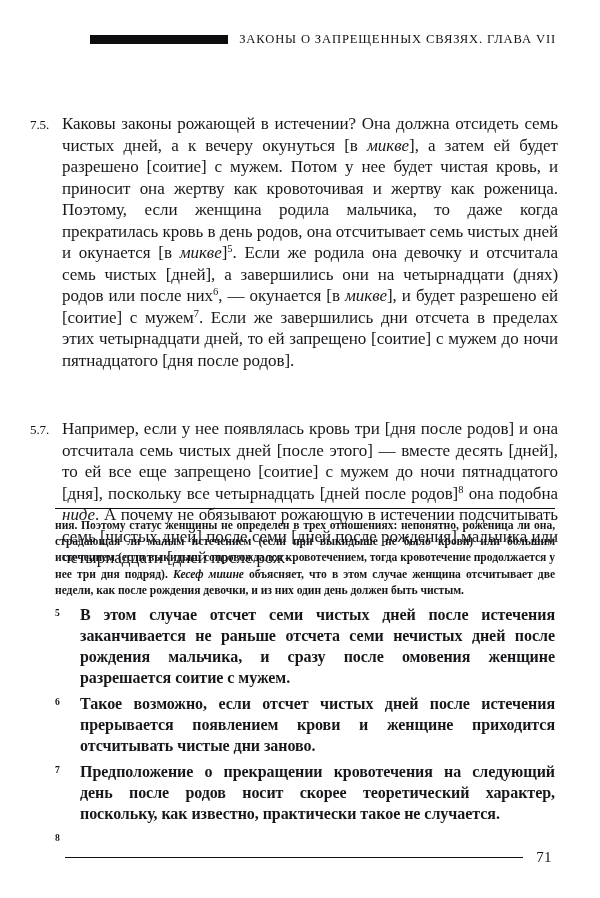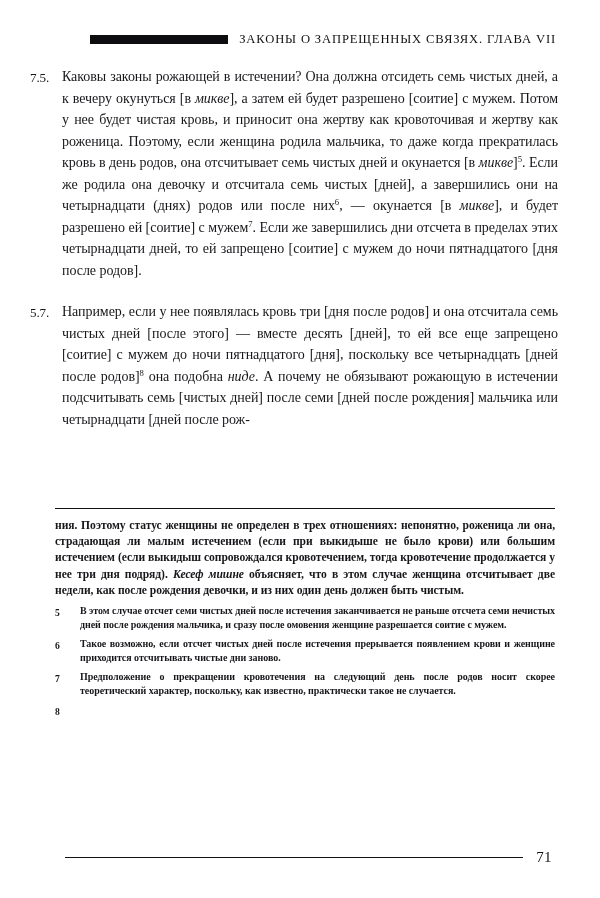--- a/index.html
+++ b/index.html
@@ -62,32 +62,33 @@
     right: 0;
     top: 66px;
     padding-left: 30px;
     padding-right: 42px;
   }
 
   .section {
     display: flex;
     align-items: flex-start;
     margin-bottom: 20px;
+    margin-top: 47px;
   }
   .sec-num {
     flex: 0 0 auto;
     width: 32px;
     font-size: 13.1px;
     line-height: 21.5px;
     padding-top: 1px;
     letter-spacing: -0.1px;
   }
   .sec-text {
     flex: 1 1 auto;
-    font-size: 14px;
+    font-size: 17px;
     line-height: 21.5px;
     text-align: justify;
     text-justify: inter-word;
     hyphens: manual;
     letter-spacing: -0.05px;
   }
   .sec-text i { font-style: italic; }
   sup {
     font-size: 0.62em;
     line-height: 0;
@@ -126,22 +127,22 @@
   }
   .fn-num {
     flex: 0 0 auto;
     width: 25px;
     font-size: 9.6px;
     line-height: 16.4px;
     padding-top: 1px;
   }
   .fn-text {
     flex: 1 1 auto;
-    font-size: 10px;
-    line-height: 14px;
+    font-size: 16px;
+    line-height: 21px;
     text-align: justify;
     letter-spacing: -0.05px;
   }
 
   
   .footer {
     position: absolute;
     left: 0;
     right: 0;
     bottom: 32px;

